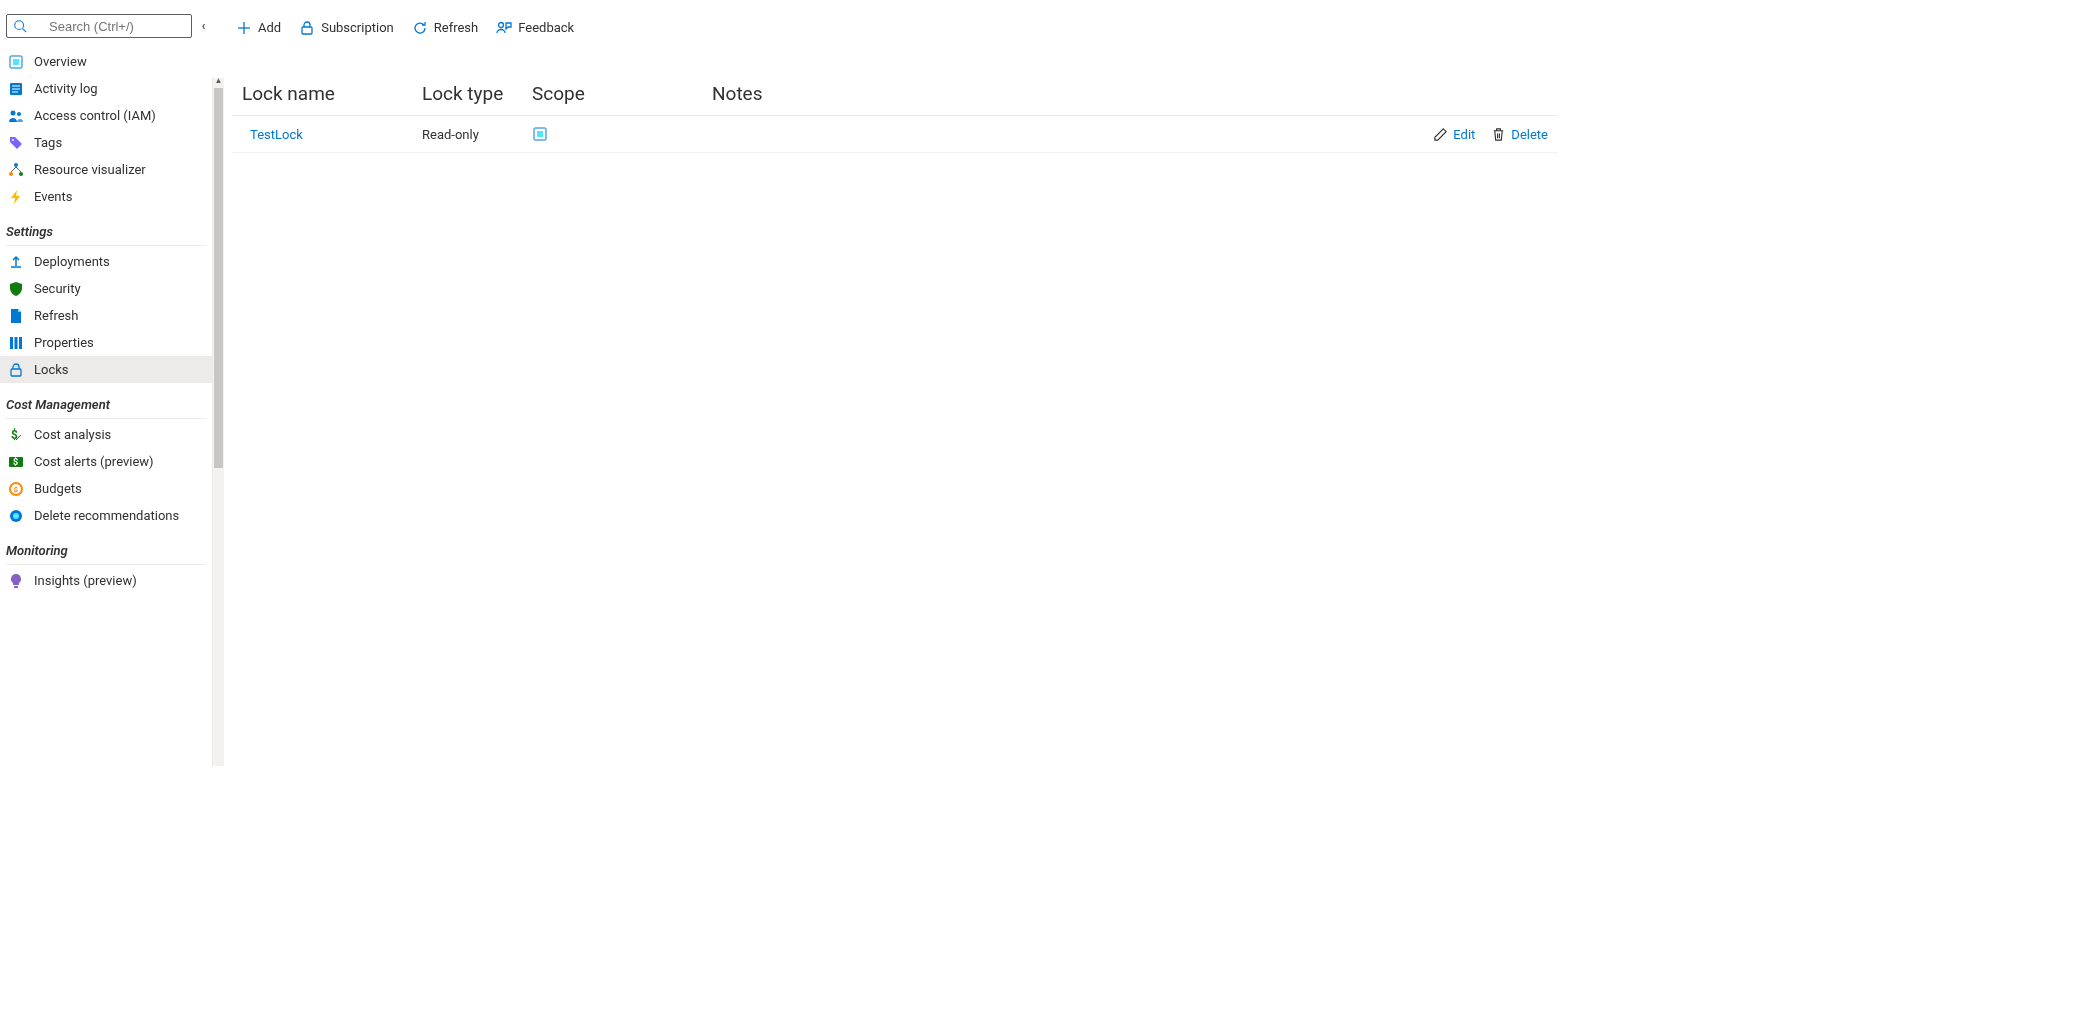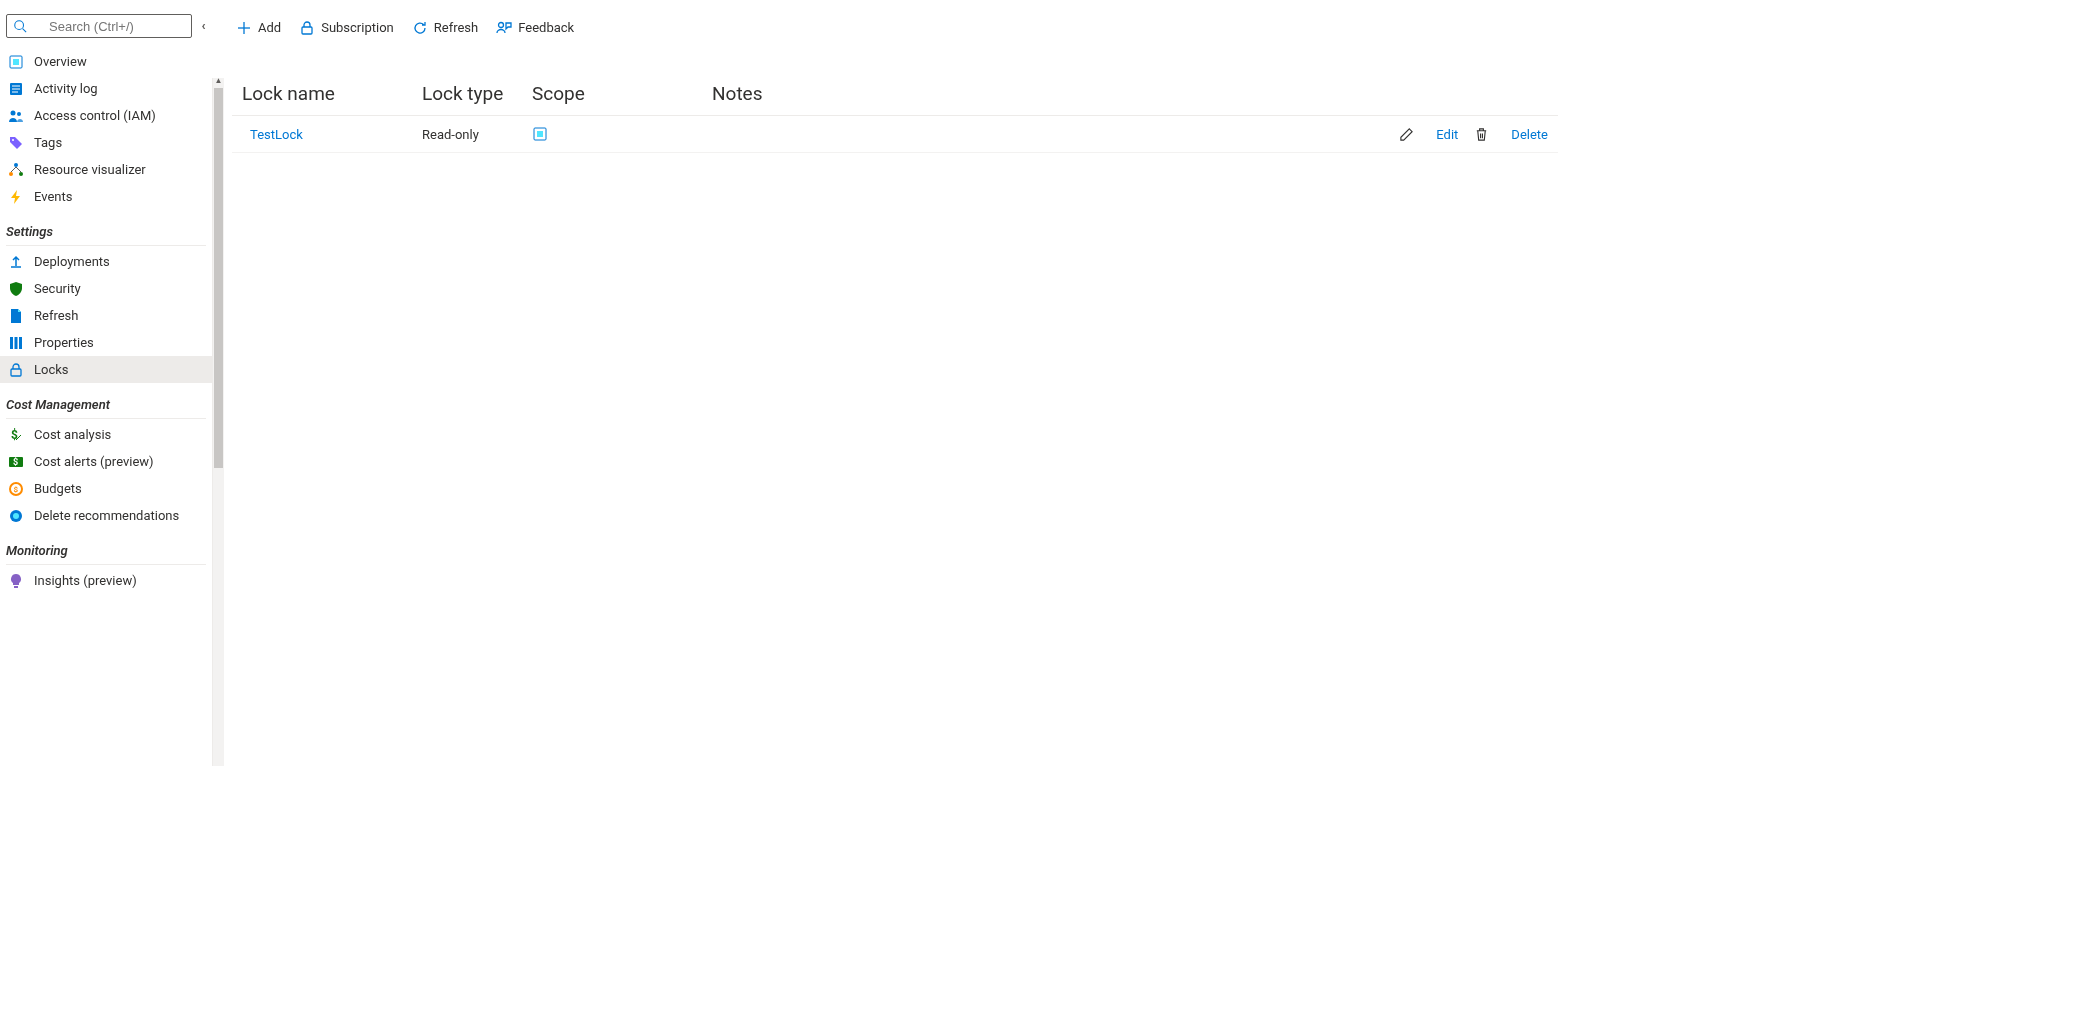--- a/index.html
+++ b/index.html
@@ -160,21 +160,21 @@
   .link { color: #0078d4; cursor: pointer; margin-left: 8px; }
   .row-actions {
     display: flex;
     gap: 16px;
     justify-content: flex-end;
     align-items: center;
   }
   .row-action {
     display: flex;
     align-items: center;
-    gap: 22px;
+    gap: 5px;
     color: #0078d4;
     cursor: pointer;
     justify-content: flex-end;
   }
   .row-action .icon { color: #323130; }
   svg { display: block; }
 </style>
 </head>
 <body>
 

